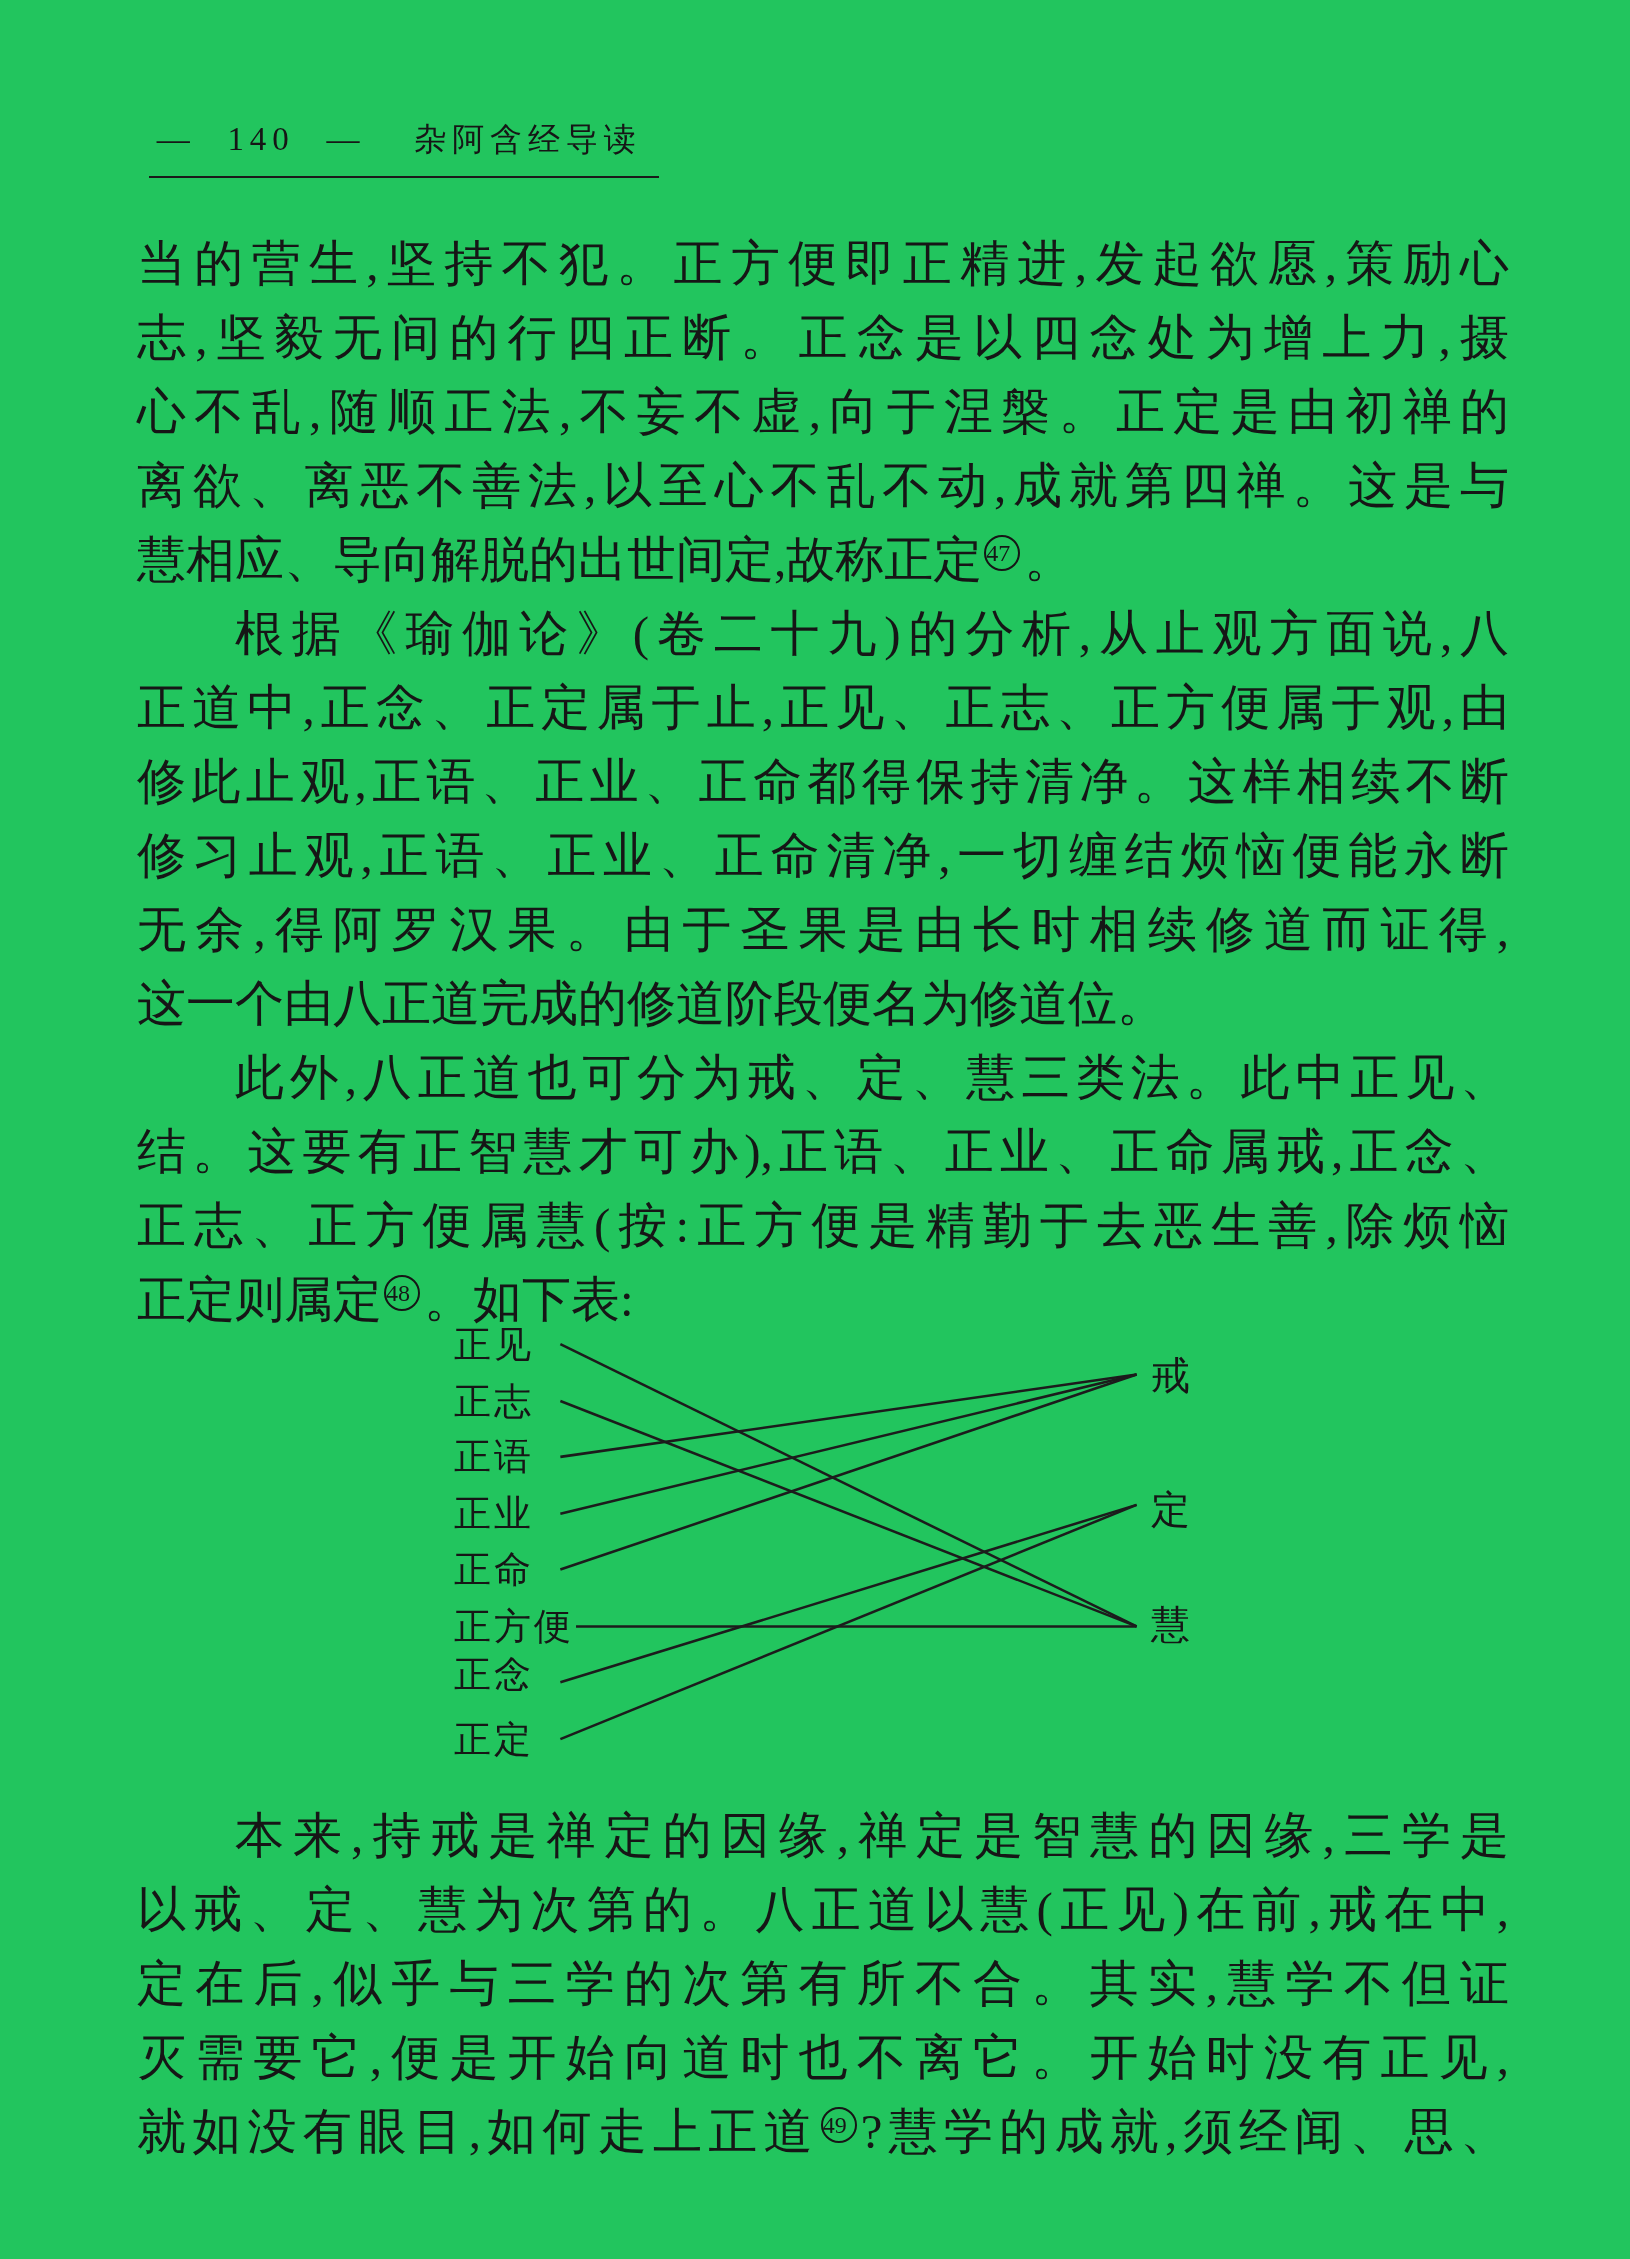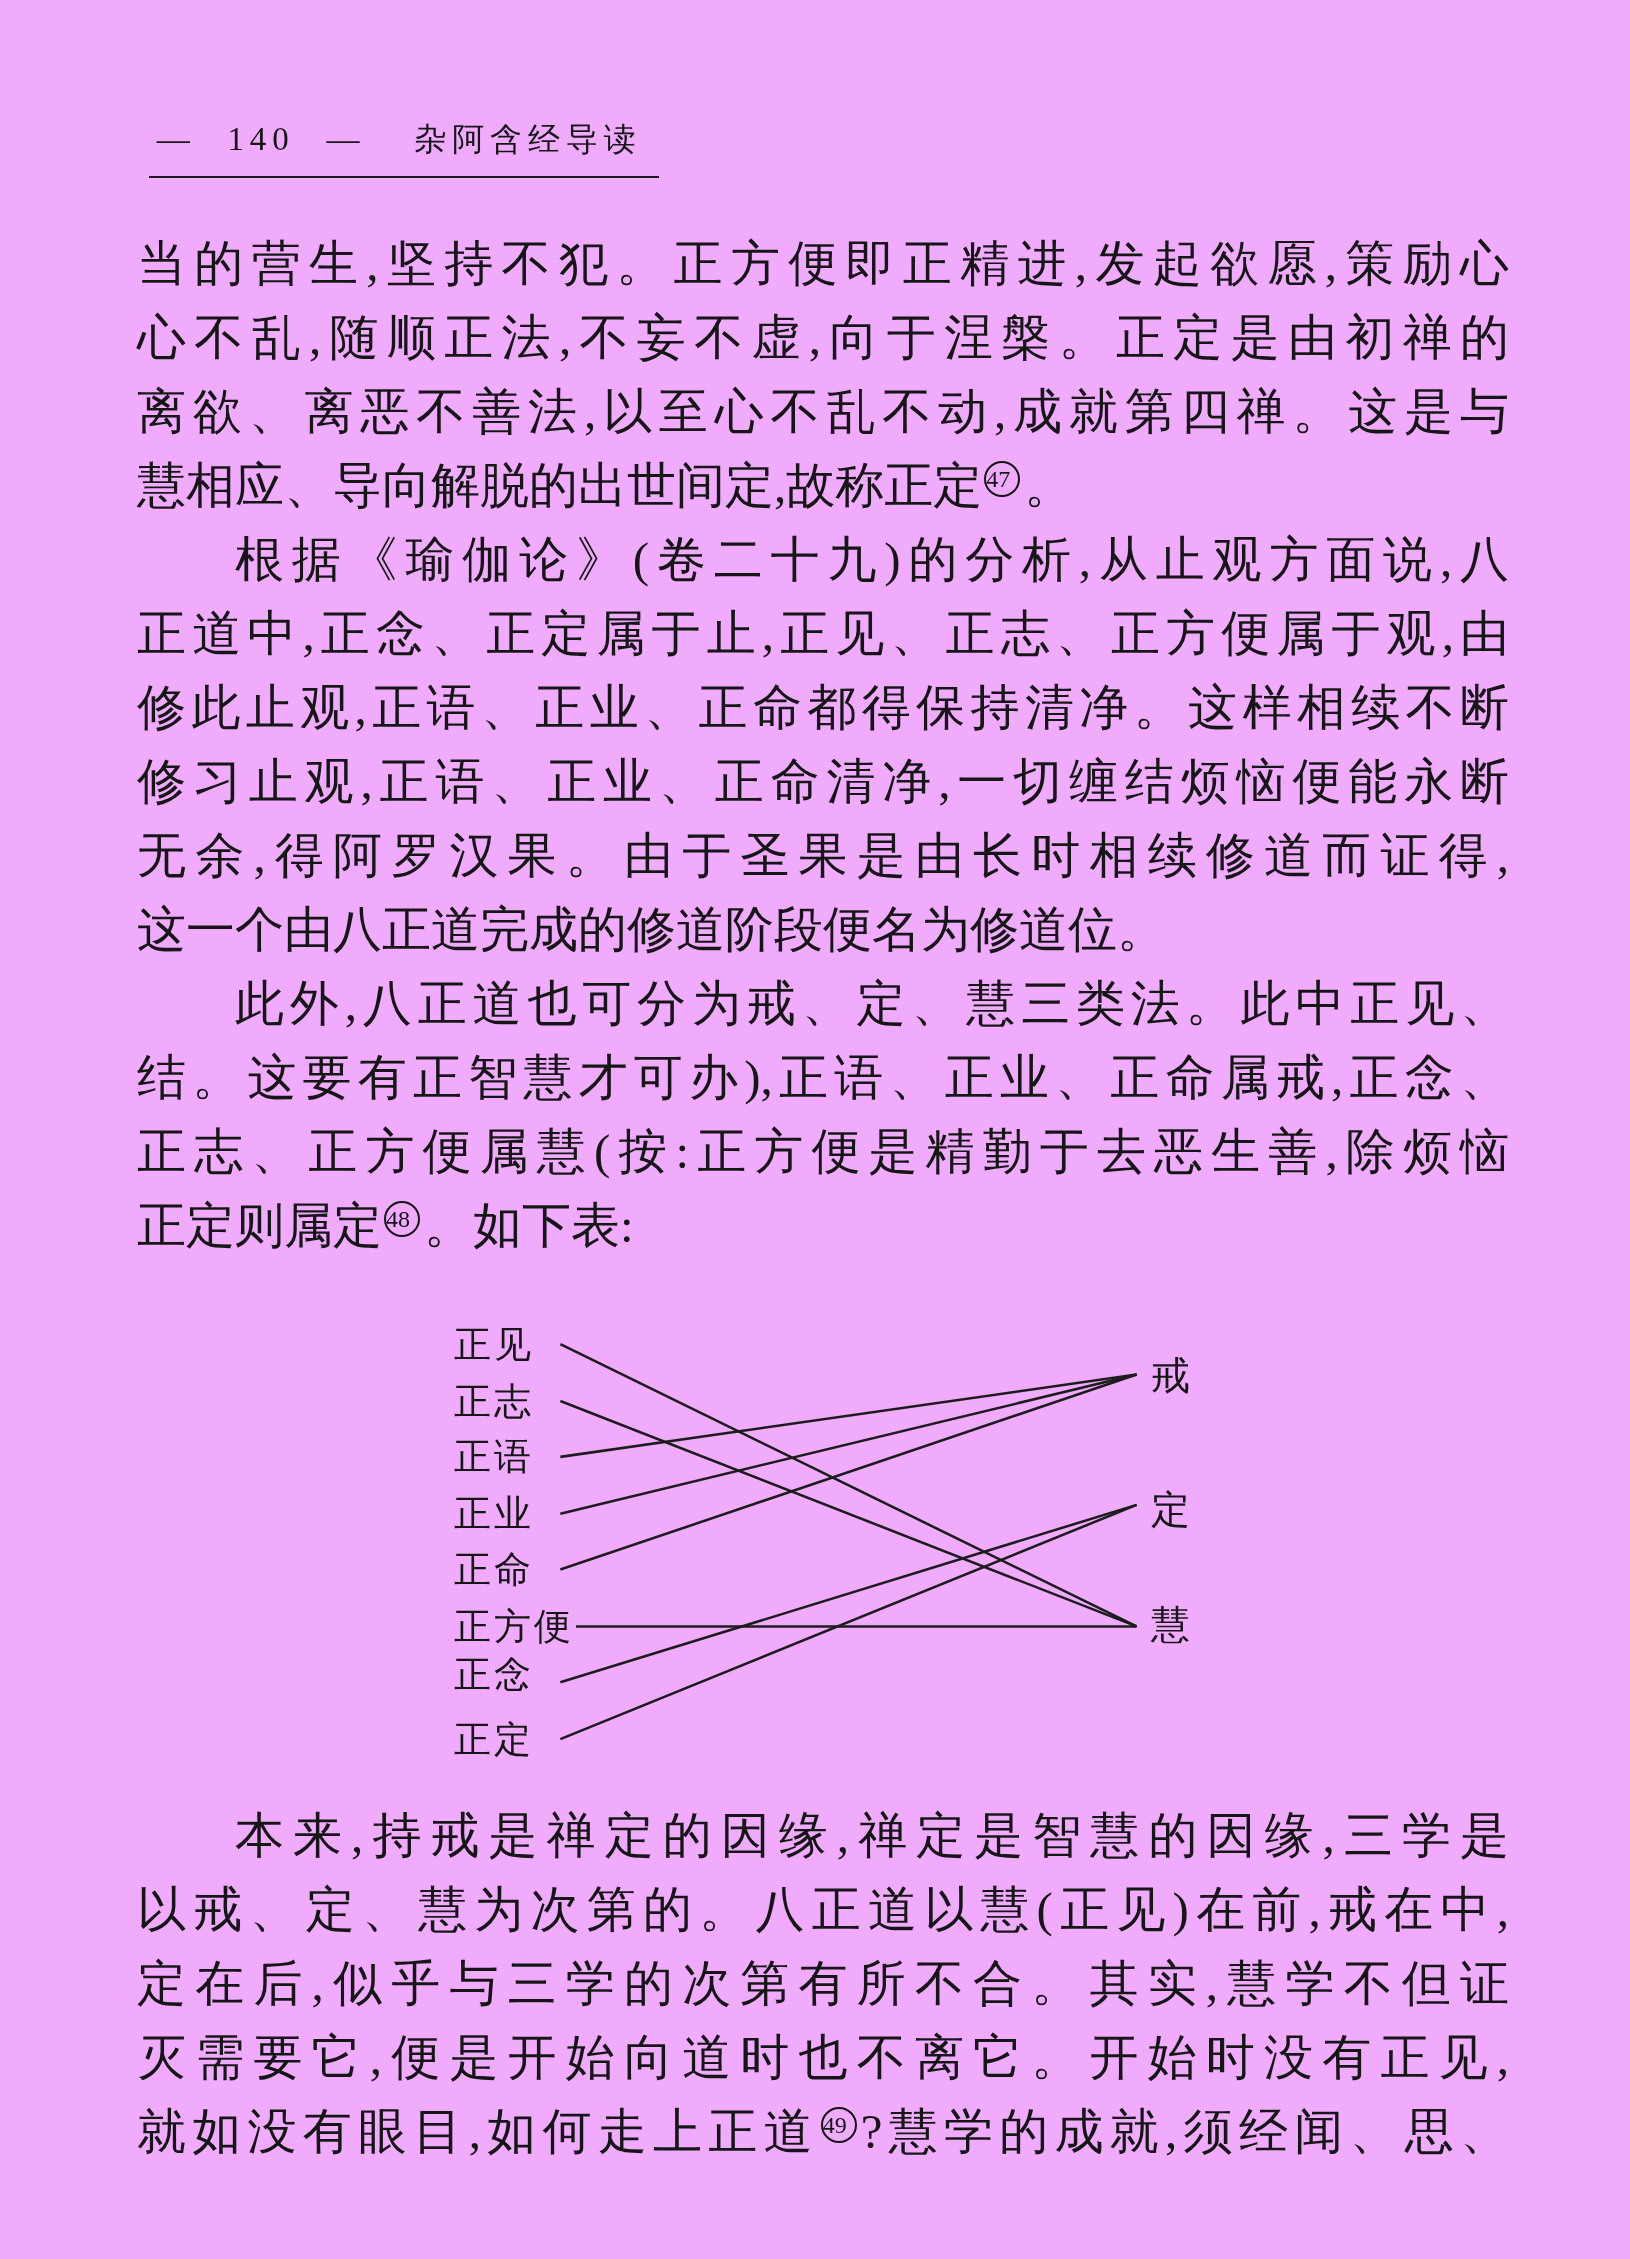--- a/index.html
+++ b/index.html
@@ -1,20 +1,20 @@
 <!DOCTYPE html>
 <html><head>
 <meta charset="utf-8">
 <style>
   html, body { margin: 0; padding: 0; }
   .page {
     position: relative;
     width: 1631px;
     height: 2259px;
-    background: #f0abfc;
+    background: #22c55e;
     color: #161616;
     font-family: "Liberation Serif", "DejaVu Serif", serif;
     overflow: hidden;
   }
   
   .header {
     position: absolute;
     left: 149px;
     top: 118px;
     display: flex;
@@ -96,20 +96,21 @@
 
 <div class="page">
 
   <div class="header">
     <span class="pgnum">— 140 —</span>
     <span class="btitle">杂阿含经导读</span>
   </div>
 
   <div class="textcol" id="text-top">
       <div class="tline"><span>当的营生,坚持不犯。正方便即正精进,发起欲愿,策励心</span></div>
+      <div class="tline"><span>志,坚毅无间的行四正断。正念是以四念处为增上力,摄</span></div>
       <div class="tline"><span>心不乱,随顺正法,不妄不虚,向于涅槃。正定是由初禅的</span></div>
       <div class="tline"><span>离欲、离恶不善法,以至心不乱不动,成就第四禅。这是与</span></div>
       <div class="tline pend"><span>慧相应、导向解脱的出世间定,故称正定</span><span class="fnmark">47</span><span>。</span></div>
       <div class="tline indent"><span>根据《瑜伽论》(卷二十九)的分析,从止观方面说,八</span></div>
       <div class="tline"><span>正道中,正念、正定属于止,正见、正志、正方便属于观,由</span></div>
       <div class="tline"><span>修此止观,正语、正业、正命都得保持清净。这样相续不断</span></div>
       <div class="tline"><span>修习止观,正语、正业、正命清净,一切缠结烦恼便能永断</span></div>
       <div class="tline"><span>无余,得阿罗汉果。由于圣果是由长时相续修道而证得,</span></div>
       <div class="tline pend"><span>这一个由八正道完成的修道阶段便名为修道位。</span></div>
       <div class="tline indent"><span>此外,八正道也可分为戒、定、慧三类法。此中正见、</span></div>

